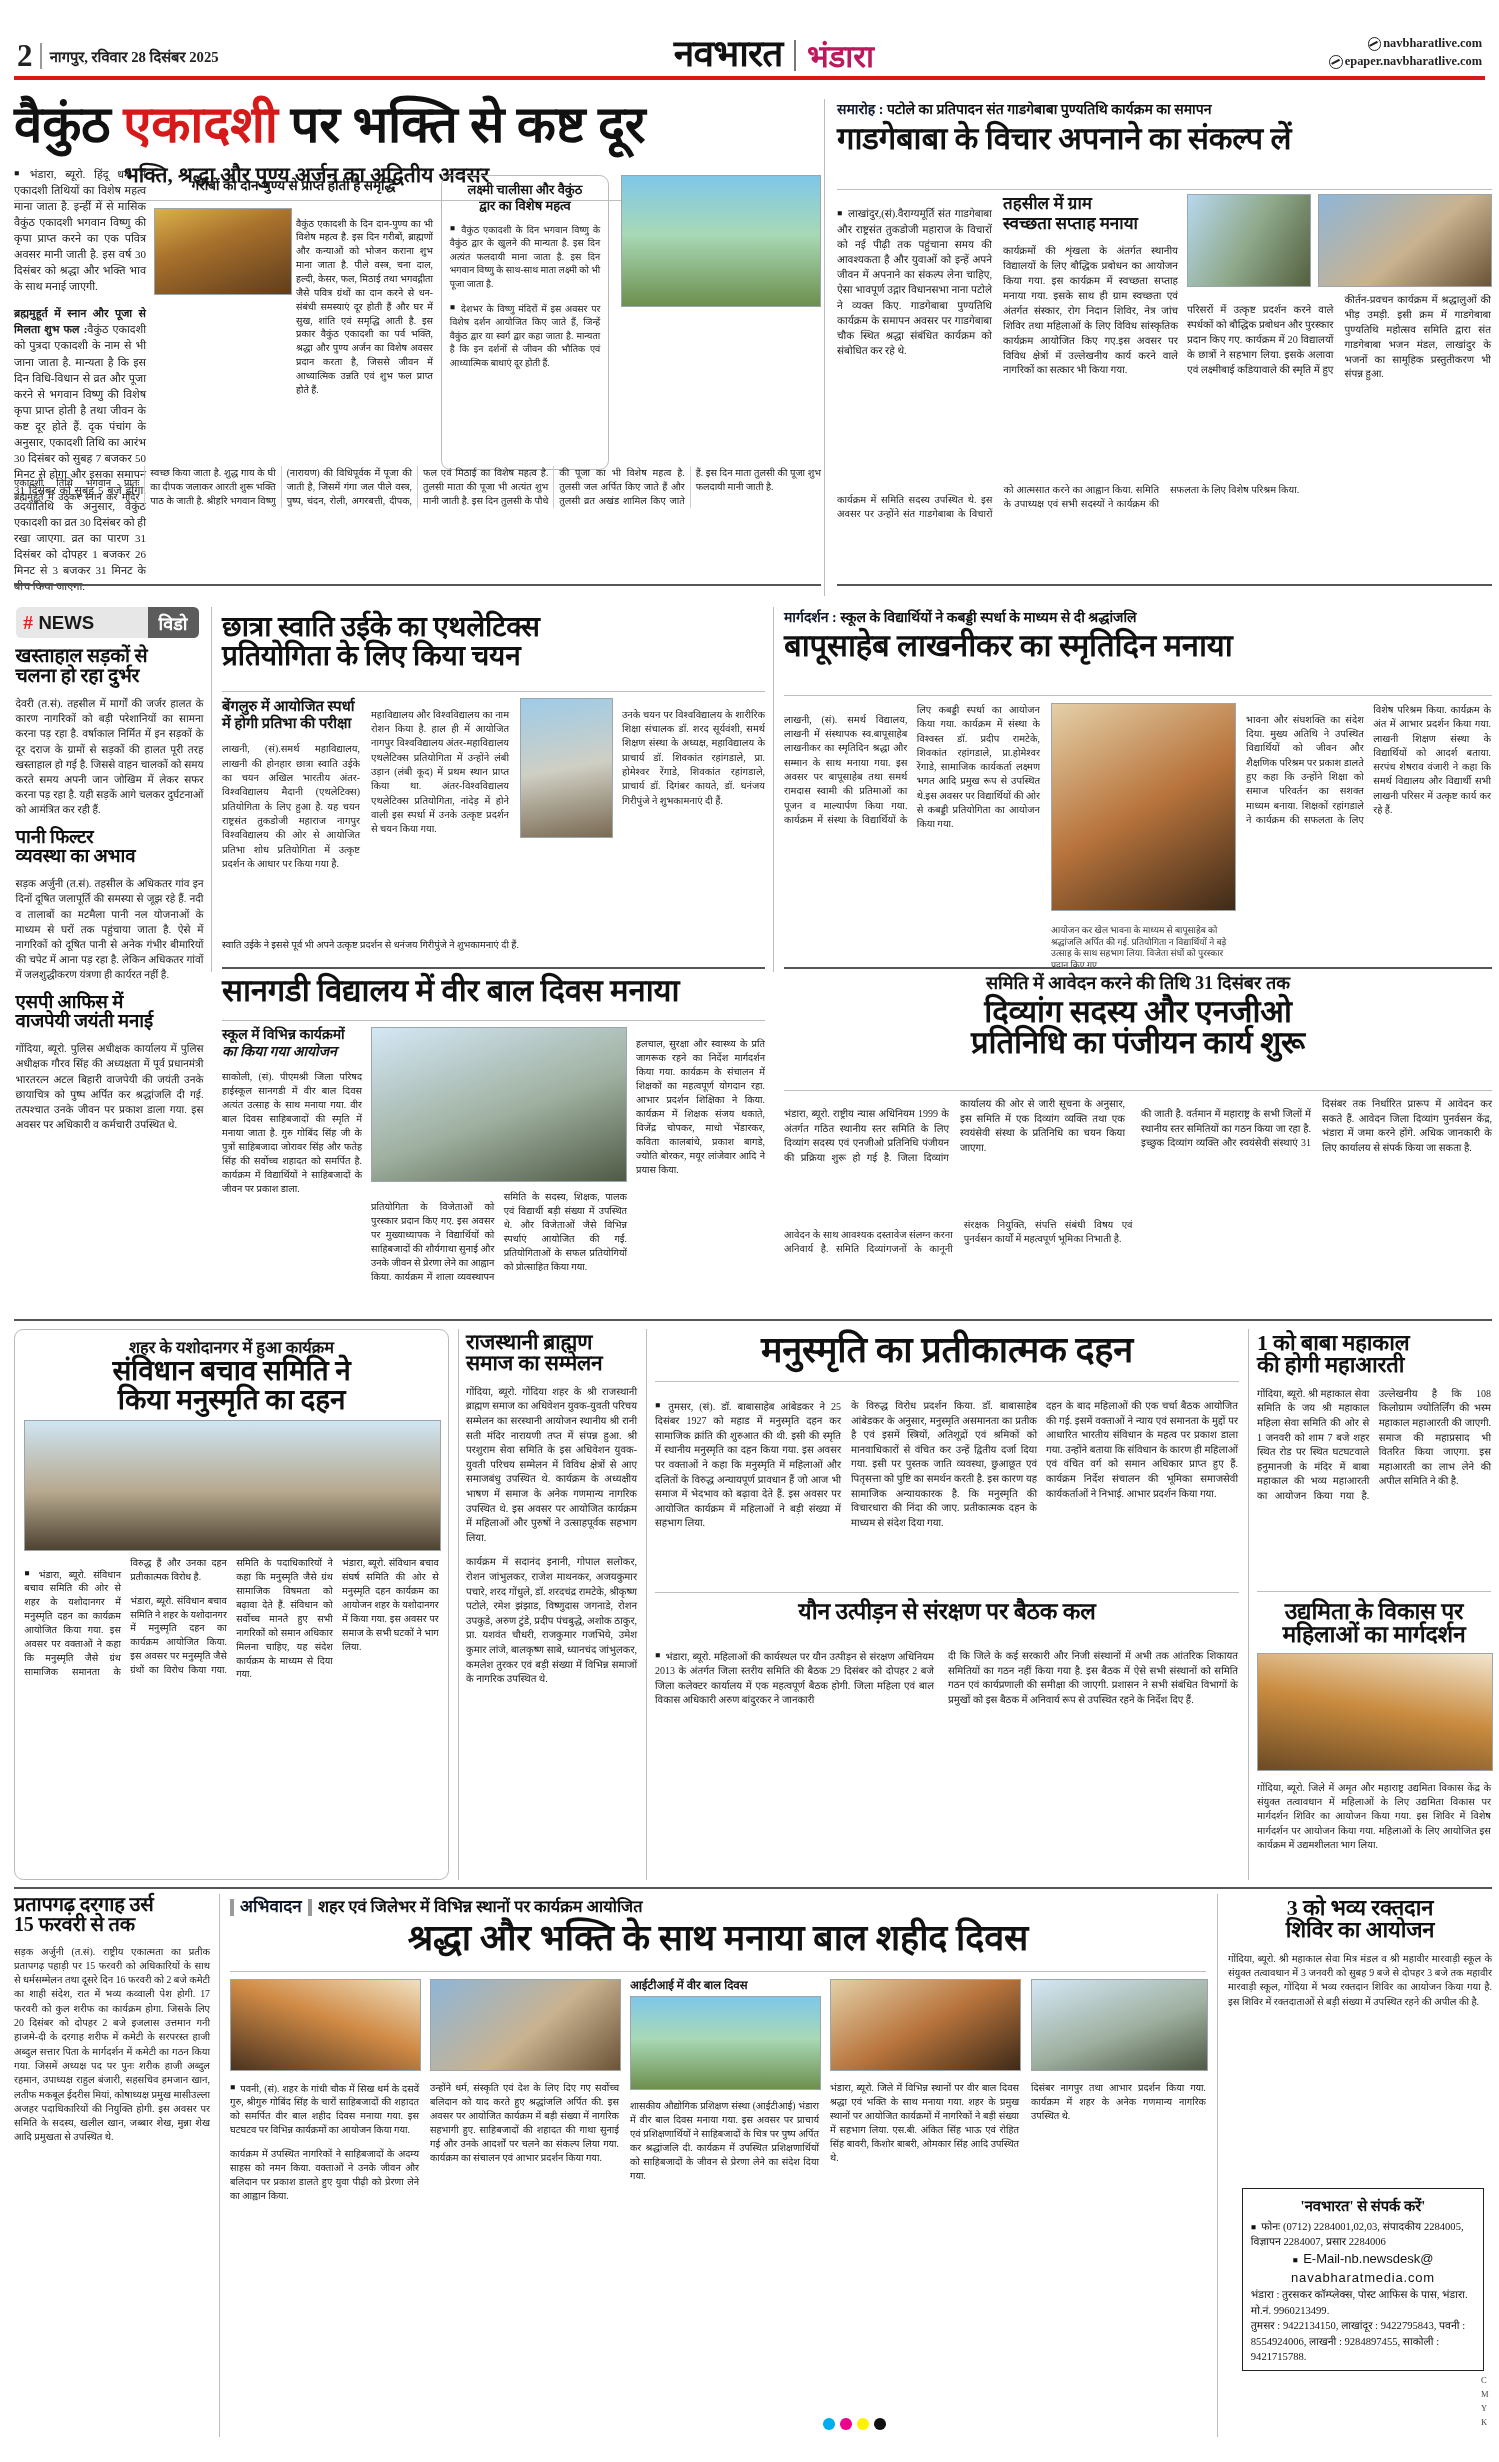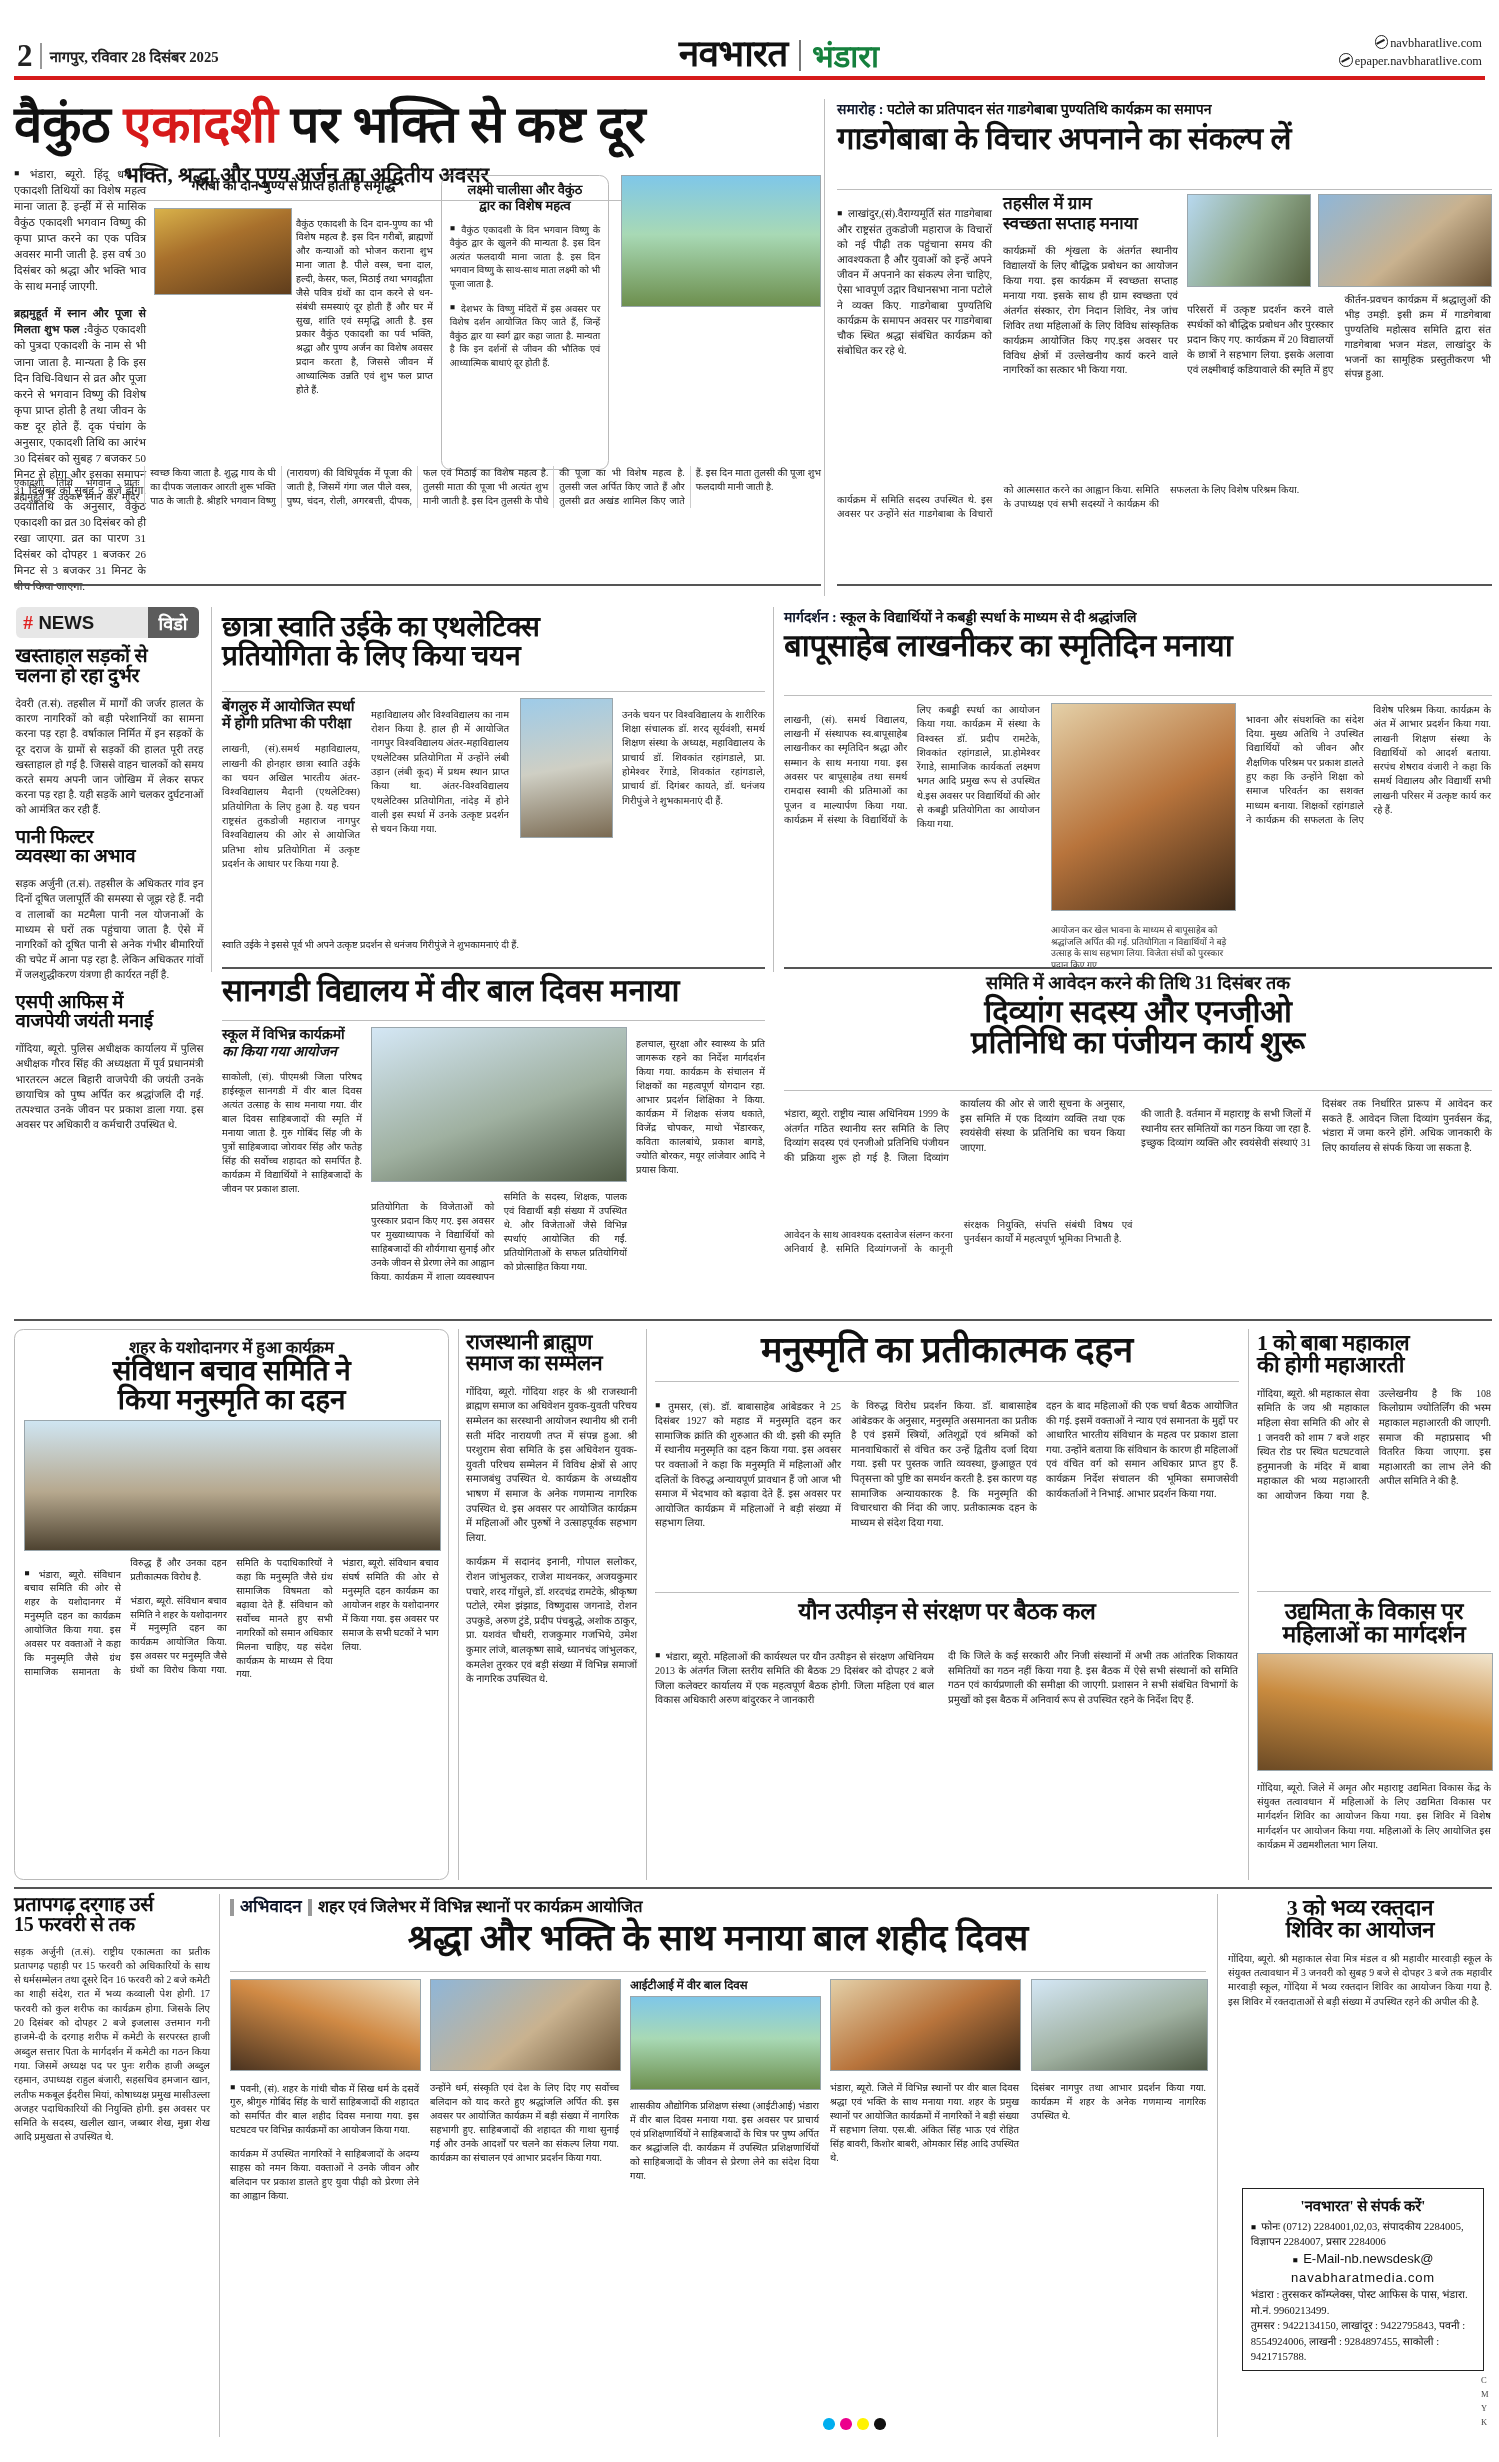--- a/index.html
+++ b/index.html
@@ -13,23 +13,23 @@
 
   
   .masthead{position:relative;height:71px;display:flex;align-items:flex-end;padding:17px 17px 0 17px;box-sizing:border-box;}
   .folio{display:flex;align-items:center;gap:7.8px;flex:0 0 auto;}
   .folio-num{font-size:31px;font-weight:700;line-height:1;color:#222;font-family:"Liberation Serif",serif;}
   .folio-rule{width:1.6px;height:26px;background:#999;}
   .folio-place{font-size:14.7px;color:#222;font-weight:600;white-space:nowrap;}
   .brand{flex:1 1 auto;display:flex;justify-content:center;align-items:flex-end;gap:11px;}
   .brand-main{font-size:37px;font-weight:900;letter-spacing:-0.8px;color:#111;line-height:0.95;}
   .brand-sep{width:2.3px;height:31px;background:#777;}
-  .brand-edition{font-size:31px;font-weight:900;color:#15803d;line-height:0.95;}
+  .brand-edition{font-size:31px;font-weight:900;color:#be185d;line-height:0.95;}
   .weburls{flex:0 0 auto;text-align:right;font-size:12.4px;line-height:1.45;color:#222;}
-  .weburls .u{display:flex;justify-content:flex-end;gap:2px;white-space:nowrap;}
+  .weburls .u{display:flex;align-items:center;justify-content:flex-end;gap:2px;white-space:nowrap;font-weight:bold;}
   .globe{display:inline-block;width:11.6px;height:11.6px;border:1.2px solid #222;border-radius:50%;position:relative;}
   .globe:after{content:"";position:absolute;left:0.8px;top:4.7px;width:8.5px;height:1.6px;background:#222;transform:rotate(-28deg);}
   .redbar{height:4.7px;background:#d61a1a;margin:4.7px 14px 0 14px;}
 
   
   .hl{font-weight:900;line-height:1.02;color:#111;letter-spacing:-0.2px;}
   .kicker{font-size:14px;font-weight:700;line-height:1.2;}
   .kicker .tag{color:#0f172a;font-weight:900;}
   .sub{font-weight:700;line-height:1.18;color:#161616;}
   .body{font-size:11px;line-height:1.46;text-align:justify;color:#1a1a1a;}

